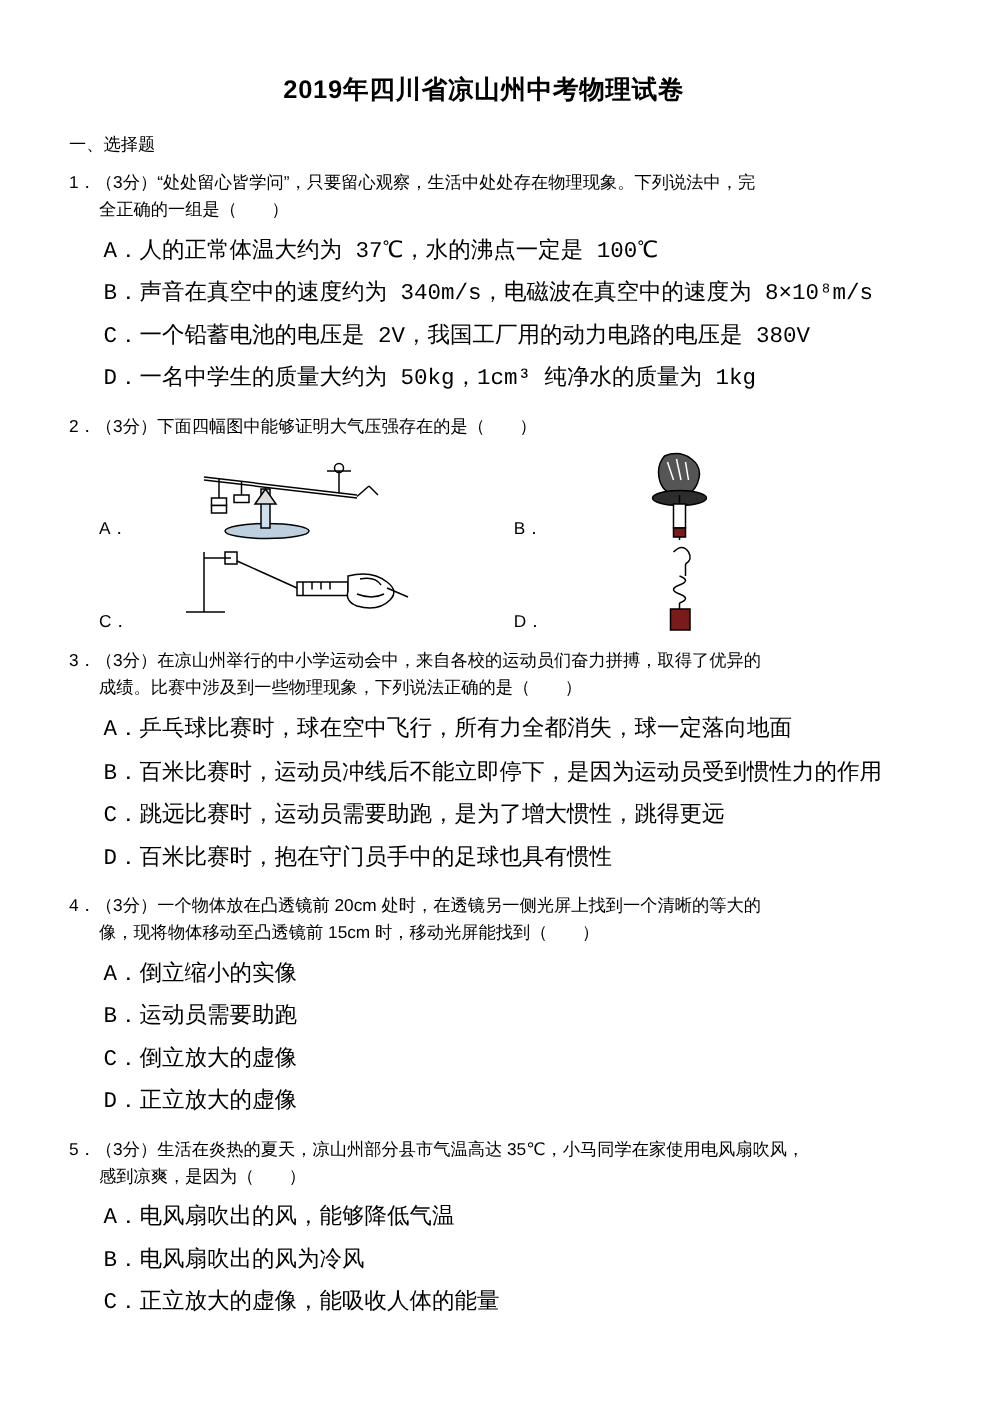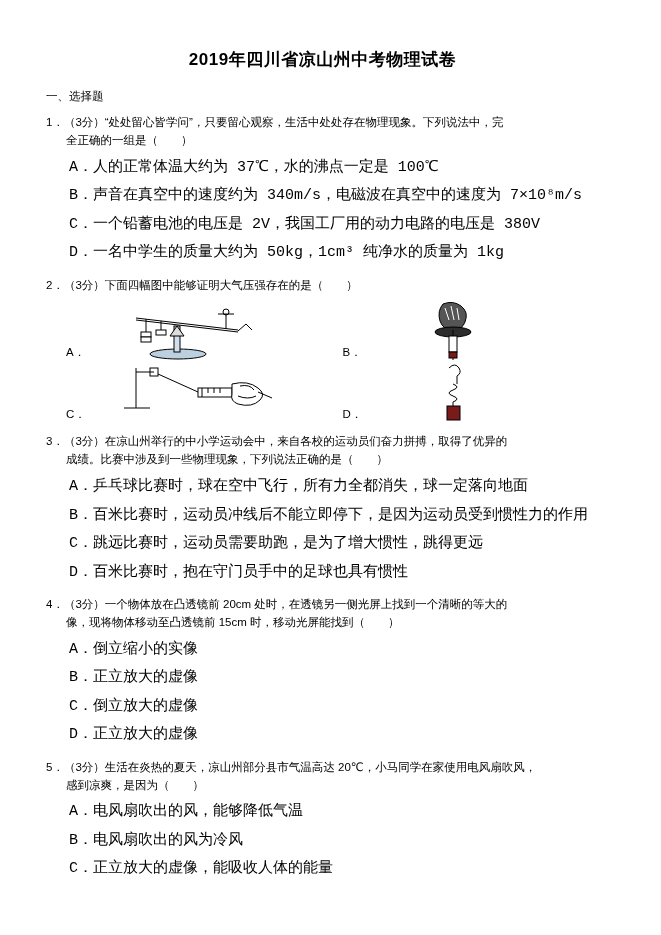--- a/index.html
+++ b/index.html
@@ -103,21 +103,21 @@
 
   <div class="section-title">一、选择题</div>
 
   <div class="q">
     <div class="q-stem">
       <span>1．（3分）“处处留心皆学问”，只要留心观察，生活中处处存在物理现象。下列说法中，完</span>
       <span class="indent-line">全正确的一组是（　　）</span>
     </div>
     <div class="opts">
       <div class="opt">A．人的正常体温大约为 37℃，水的沸点一定是 100℃</div>
-      <div class="opt">B．声音在真空中的速度约为 340m/s，电磁波在真空中的速度为 7×10⁸m/s</div>
+      <div class="opt">B．声音在真空中的速度约为 340m/s，电磁波在真空中的速度为 8×10⁸m/s</div>
       <div class="opt">C．一个铅蓄电池的电压是 2V，我国工厂用的动力电路的电压是 380V</div>
       <div class="opt">D．一名中学生的质量大约为 50kg，1cm³ 纯净水的质量为 1kg</div>
     </div>
   </div>
 
   <div class="q">
     <div class="q-stem">
       <span>2．（3分）下面四幅图中能够证明大气压强存在的是（　　）</span>
     </div>
 
@@ -228,32 +228,32 @@
   </div>
 
   <div class="q">
     <div class="q-stem">
       <span>4．（3分）一个物体放在凸透镜前 20cm 处时，在透镜另一侧光屏上找到一个清晰的等大的</span>
       <span class="indent-line">像，现将物体移动至凸透镜前 15cm 时，移动光屏能找到（　　）</span>
     </div>
     <div class="opts">
       <div class="opt-2col">
         <div class="opt">A．倒立缩小的实像</div>
-        <div class="opt">B．正立放大的虚像</div>
+        <div class="opt">B．运动员需要助跑</div>
       </div>
       <div class="opt-2col">
         <div class="opt">C．倒立放大的虚像</div>
         <div class="opt">D．正立放大的虚像</div>
       </div>
     </div>
   </div>
 
   <div class="q">
     <div class="q-stem">
-      <span>5．（3分）生活在炎热的夏天，凉山州部分县市气温高达 20℃，小马同学在家使用电风扇吹风，</span>
+      <span>5．（3分）生活在炎热的夏天，凉山州部分县市气温高达 35℃，小马同学在家使用电风扇吹风，</span>
       <span class="indent-line">感到凉爽，是因为（　　）</span>
     </div>
     <div class="opts">
       <div class="opt">A．电风扇吹出的风，能够降低气温</div>
       <div class="opt">B．电风扇吹出的风为冷风</div>
       <div class="opt">C．正立放大的虚像，能吸收人体的能量</div>
     </div>
   </div>
 
 </div>

